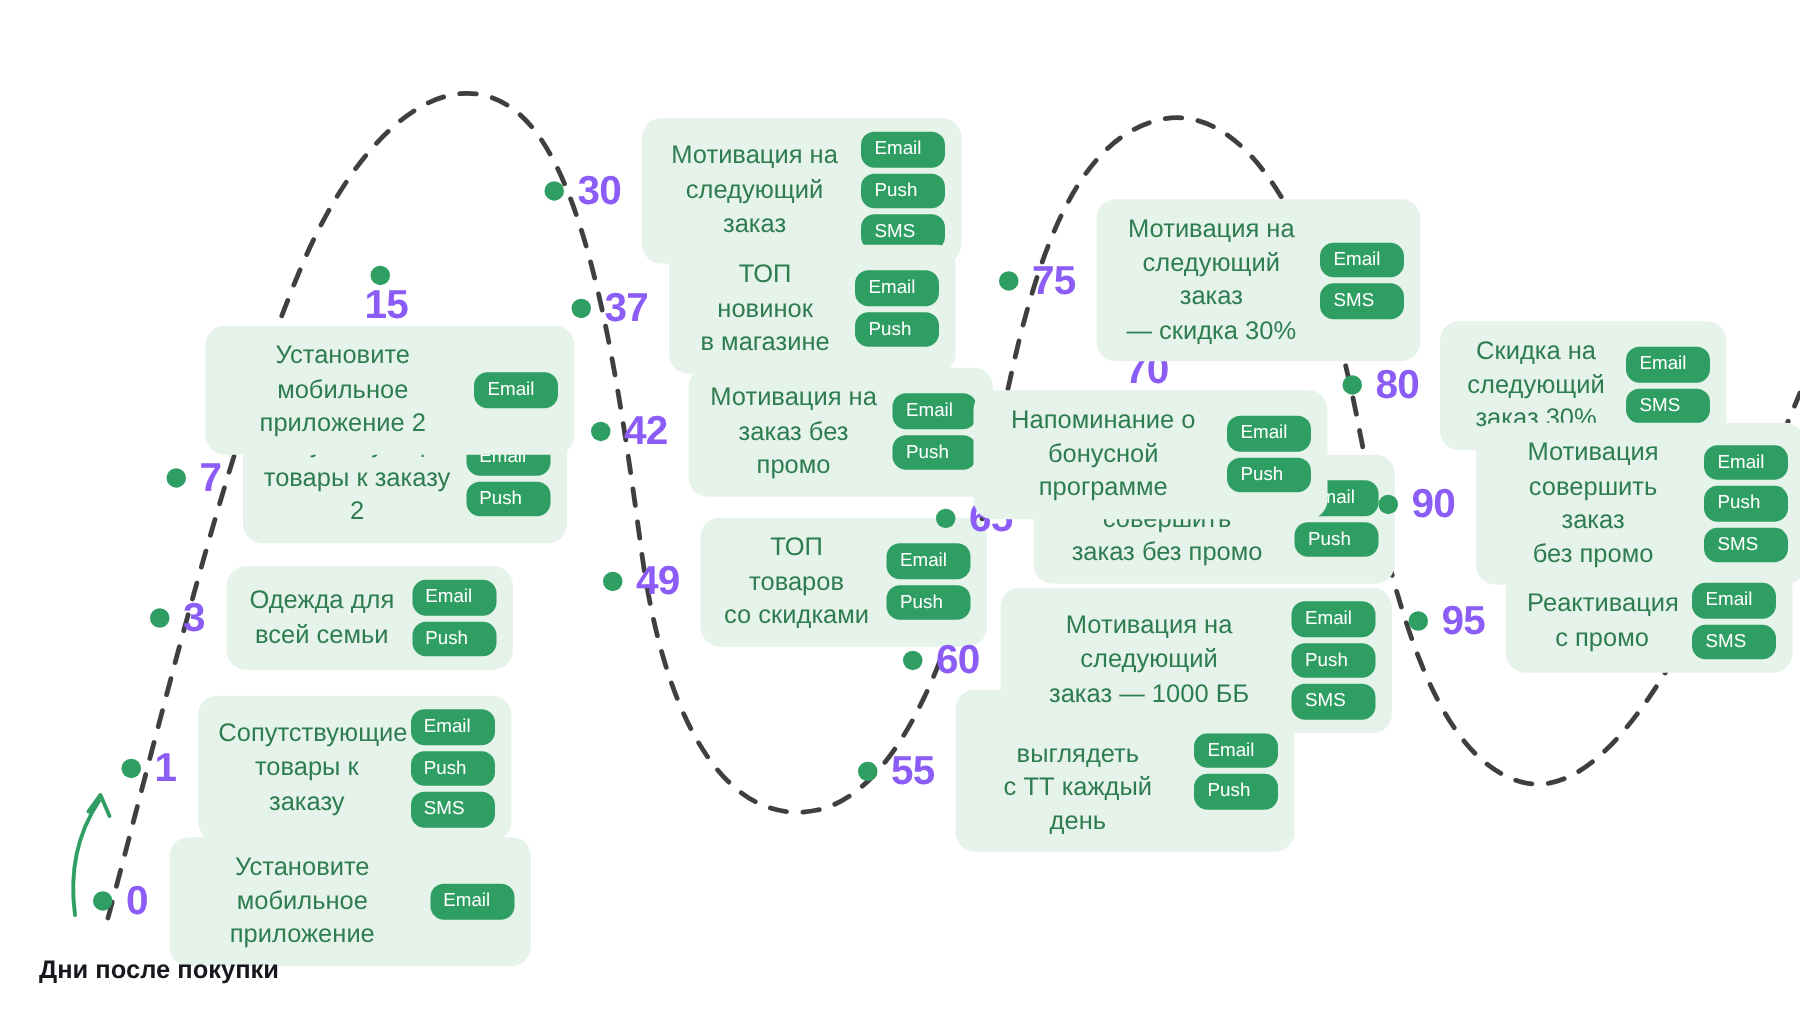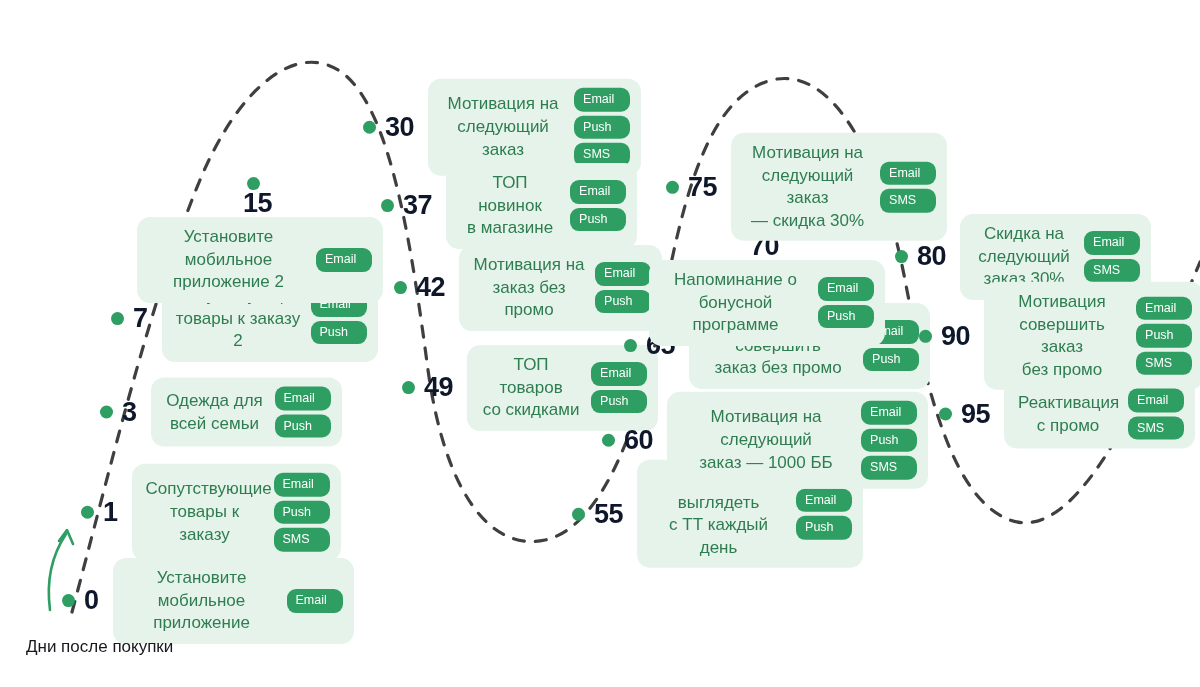--- a/index.html
+++ b/index.html
@@ -33,21 +33,21 @@
     width: 13px;
     height: 13px;
     border-radius: 50%;
     background: #2E9E62;
     flex: 0 0 auto;
   }
   .node-day {
     font-family: "Liberation Sans", sans-serif;
     font-size: 27px;
     font-weight: bold;
-    color: #0f172a;
+    color: #8b5cf6;
     margin-left: 9px;
     letter-spacing: -0.5px;
     line-height: 1;
   }
   .bubble {
     margin-left: 14px;
     background: #E6F3EA;
     border-radius: 13px;
     padding: 9px 11px 9px 14px;
     display: flex;
@@ -79,21 +79,21 @@
     border-radius: 9px;
     text-align: left;
     min-width: 38px;
   }
   .axis-label {
     position: absolute;
     left: 26px;
     top: 637px;
     font-family: "Liberation Sans", sans-serif;
     font-size: 17px;
-    font-weight: normal;
+    font-weight: bold;
     color: #16181d;
   }
 </style>
 </head>
 <body>
 
 <div id="stage">
 
   <svg id="curve-layer" viewBox="0 0 1200 687" xmlns="http://www.w3.org/2000/svg">
     <path d="M 72 612

